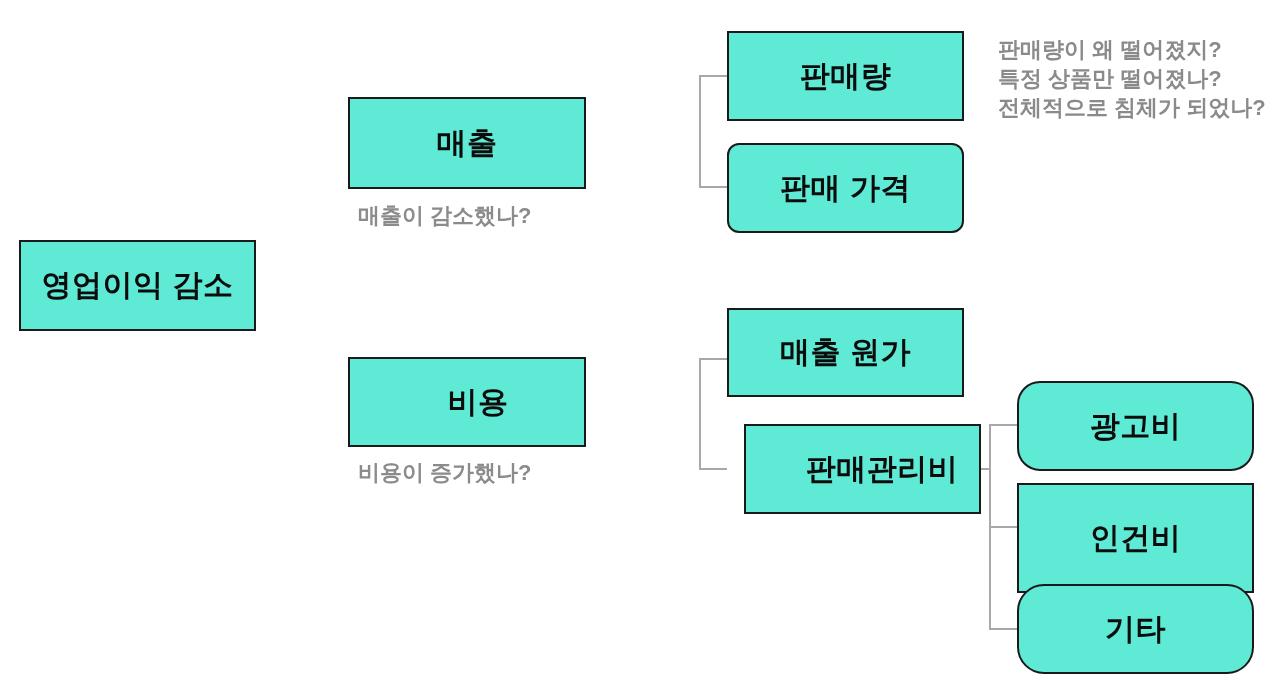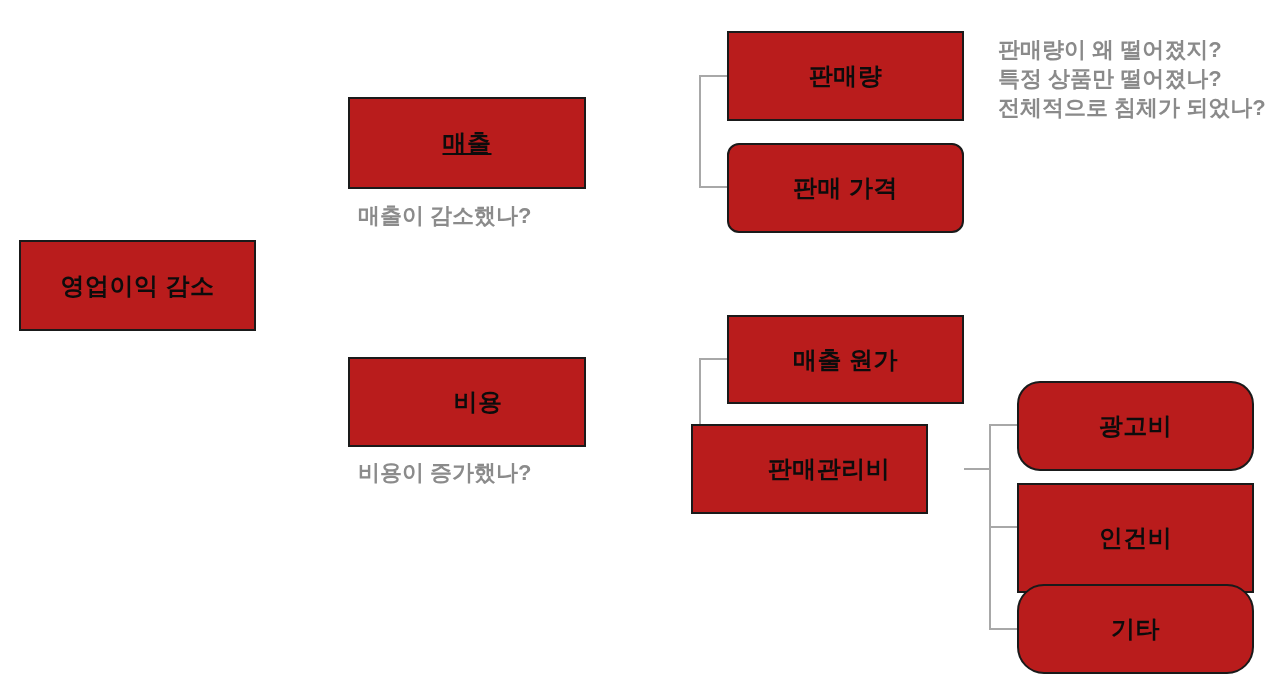--- a/index.html
+++ b/index.html
@@ -11,26 +11,26 @@
     position: relative;
     width: 1280px;
     height: 680px;
     background: #ffffff;
     overflow: hidden;
     font-family: "Liberation Sans", "DejaVu Sans", sans-serif;
   }
   .node {
     position: absolute;
     box-sizing: border-box;
-    background: #b91c1c;
+    background: #5eead4;
     border: 2.5px solid #1a1a1a;
     display: flex;
     align-items: center;
     justify-content: center;
-    font-size: 24px;
+    font-size: 30px;
     font-weight: bold;
     color: #0c0c0c;
     white-space: nowrap;
     letter-spacing: 0.5px;
   }
   .caption {
     position: absolute;
     font-size: 22px;
     font-weight: bold;
     color: #8b8b8b;
@@ -48,26 +48,26 @@
   }
   .conn {
     position: absolute;
     background: #a8a8a8;
   }
   .conn.h { height: 2px; }
   .conn.v { width: 2px; }
 
   
   .n-root   { left: 19px;   top: 240px; width: 237px; height: 91px; }
-  .n-rev    { left: 348px;  top: 97px;  width: 238px; height: 92px; text-decoration: underline; }
+  .n-rev    { left: 348px;  top: 97px;  width: 238px; height: 92px; }
   .n-cost   { left: 348px;  top: 357px; width: 238px; height: 90px; padding-left: 22px; }
   .n-svol   { left: 727px;  top: 31px;  width: 237px; height: 90px; }
   .n-sprice { left: 727px;  top: 143px; width: 237px; height: 90px; border-radius: 12px; }
-  .n-cogs   { left: 727px;  top: 315px; width: 237px; height: 89px; }
-  .n-sga    { left: 691px;  top: 424px; width: 237px; height: 90px; padding-left: 39px; }
+  .n-cogs   { left: 727px;  top: 308px; width: 237px; height: 89px; }
+  .n-sga    { left: 744px;  top: 424px; width: 237px; height: 90px; padding-left: 39px; }
   .n-ad     { left: 1017px; top: 381px; width: 237px; height: 90px; border-radius: 23px; }
   .n-labor  { left: 1017px; top: 483px; width: 237px; height: 110px; }
   .n-etc    { left: 1017px; top: 584px; width: 237px; height: 90px; border-radius: 27px; }
 
   .cap-rev  { left: 358px; top: 201px; }
   .cap-cost { left: 358px; top: 458px; }
 </style>
 </head>
 <body>
 

